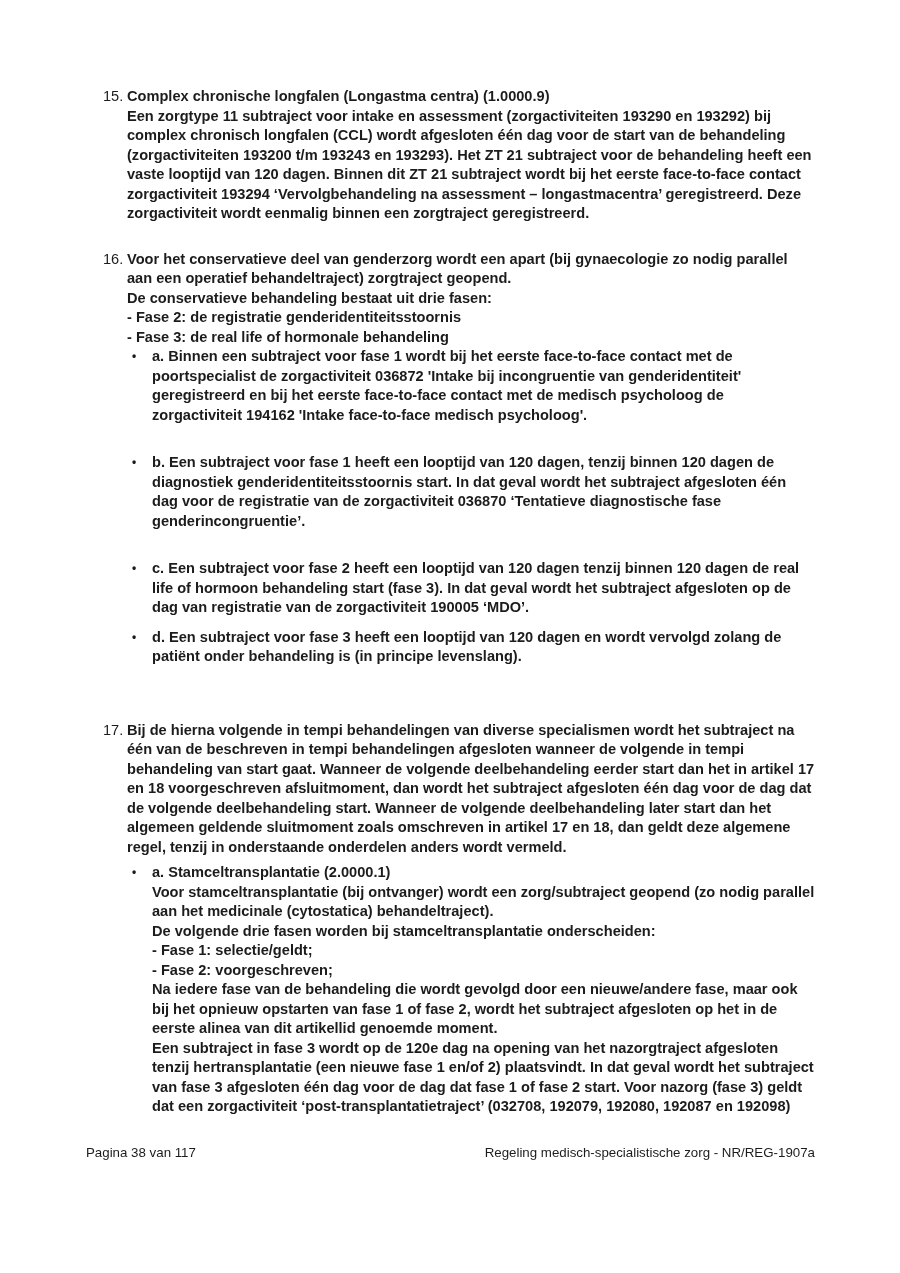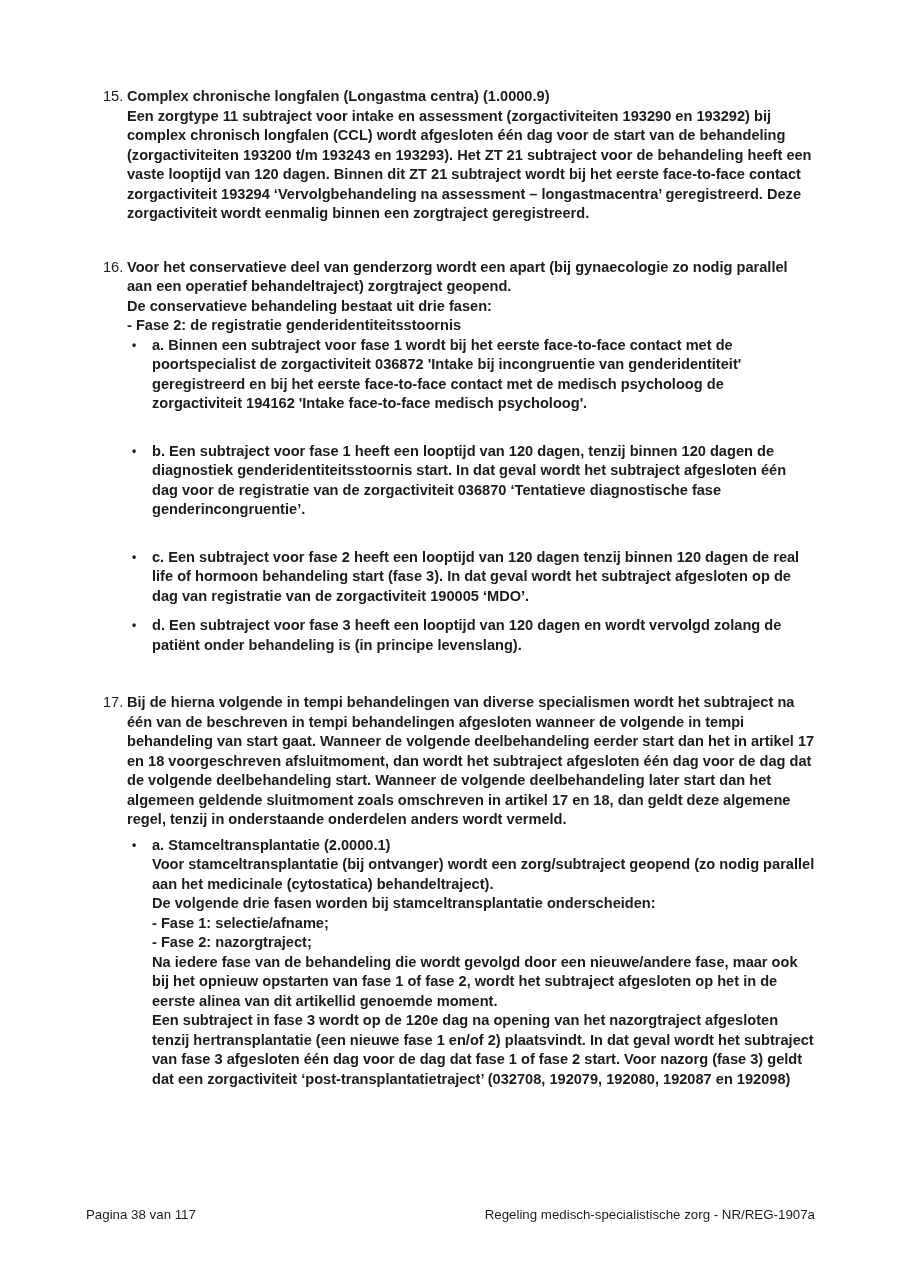--- a/index.html
+++ b/index.html
@@ -25,30 +25,30 @@
   .para { margin: 0; }
   .bullet-row { display: flex; align-items: flex-start; }
   .bullet-dot {
     flex: 0 0 25px;
     font-size: 12px;
     line-height: 19.5px;
     padding-left: 5px;
     box-sizing: border-box;
   }
   .bullet-body { flex: 1; min-width: 0; }
-  .mt-item { margin-top: 34px; }
-  .mt-item-lg { margin-top: 38px; }
+  .mt-item { margin-top: 26px; }
+  .mt-item-lg { margin-top: 54px; }
   .mt-bullet-lg { margin-top: 28px; }
   .mt-bullet-sm { margin-top: 10px; }
   .mt-bullet-xs { margin-top: 6px; }
   .footer {
     position: absolute;
     left: 86px;
     right: 85px;
-    top: 1206px;
+    top: 1144px;
     display: flex;
     justify-content: space-between;
     font-size: 13.3px;
     line-height: 17px;
     color: #1c1c1c;
   }
 </style>
 </head>
 <body>
 
@@ -64,20 +64,21 @@
     </div>
   </section>
 
   <section class="mt-item">
     <div class="item-row">
       <span class="item-num">16.</span>
       <div class="item-body">
         <p class="para">Voor het conservatieve deel van genderzorg wordt een apart (bij gynaecologie zo nodig parallel aan een operatief behandeltraject) zorgtraject geopend.</p>
         <p class="para">De conservatieve behandeling bestaat uit drie fasen:</p>
         <p class="para">- Fase 2: de registratie genderidentiteitsstoornis</p>
+        <p class="para">- Fase 3: de real life of hormonale behandeling</p>
 
         <div class="bullet-row">
           <span class="bullet-dot">•</span>
           <div class="bullet-body">
             <p class="para">a. Binnen een subtraject voor fase 1 wordt bij het eerste face-to-face contact met de poortspecialist de zorgactiviteit 036872 'Intake bij incongruentie van genderidentiteit' geregistreerd en bij het eerste face-to-face contact met de medisch psycholoog de zorgactiviteit 194162 'Intake face-to-face medisch psycholoog'.</p>
           </div>
         </div>
 
         <div class="bullet-row mt-bullet-lg">
           <span class="bullet-dot">•</span>
@@ -108,22 +109,22 @@
       <span class="item-num">17.</span>
       <div class="item-body">
         <p class="para">Bij de hierna volgende in tempi behandelingen van diverse specialismen wordt het subtraject na één van de beschreven in tempi behandelingen afgesloten wanneer de volgende in tempi behandeling van start gaat. Wanneer de volgende deelbehandeling eerder start dan het in artikel 17 en 18 voorgeschreven afsluitmoment, dan wordt het subtraject afgesloten één dag voor de dag dat de volgende deelbehandeling start. Wanneer de volgende deelbehandeling later start dan het algemeen geldende sluitmoment zoals omschreven in artikel 17 en 18, dan geldt deze algemene regel, tenzij in onderstaande onderdelen anders wordt vermeld.</p>
 
         <div class="bullet-row mt-bullet-xs">
           <span class="bullet-dot">•</span>
           <div class="bullet-body">
             <p class="para">a. Stamceltransplantatie (2.0000.1)</p>
             <p class="para">Voor stamceltransplantatie (bij ontvanger) wordt een zorg/subtraject geopend (zo nodig parallel aan het medicinale (cytostatica) behandeltraject).</p>
             <p class="para">De volgende drie fasen worden bij stamceltransplantatie onderscheiden:</p>
-            <p class="para">- Fase 1: selectie/afname;</p>
-            <p class="para">- Fase 2: nazorgtraject;</p>
+            <p class="para">- Fase 1: selectie/geldt;</p>
+            <p class="para">- Fase 2: voorgeschreven;</p>
             <p class="para">Na iedere fase van de behandeling die wordt gevolgd door een nieuwe/andere fase, maar ook bij het opnieuw opstarten van fase 1 of fase 2, wordt het subtraject afgesloten op het in de eerste alinea van dit artikellid genoemde moment.</p>
             <p class="para">Een subtraject in fase 3 wordt op de 120e dag na opening van het nazorgtraject afgesloten tenzij hertransplantatie (een nieuwe fase 1 en/of 2) plaatsvindt. In dat geval wordt het subtraject van fase 3 afgesloten één dag voor de dag dat fase 1 of fase 2 start. Voor nazorg (fase 3) geldt dat een zorgactiviteit ‘post-transplantatietraject’ (032708, 192079, 192080, 192087 en 192098)</p>
           </div>
         </div>
       </div>
     </div>
   </section>
 
 </div>
 

